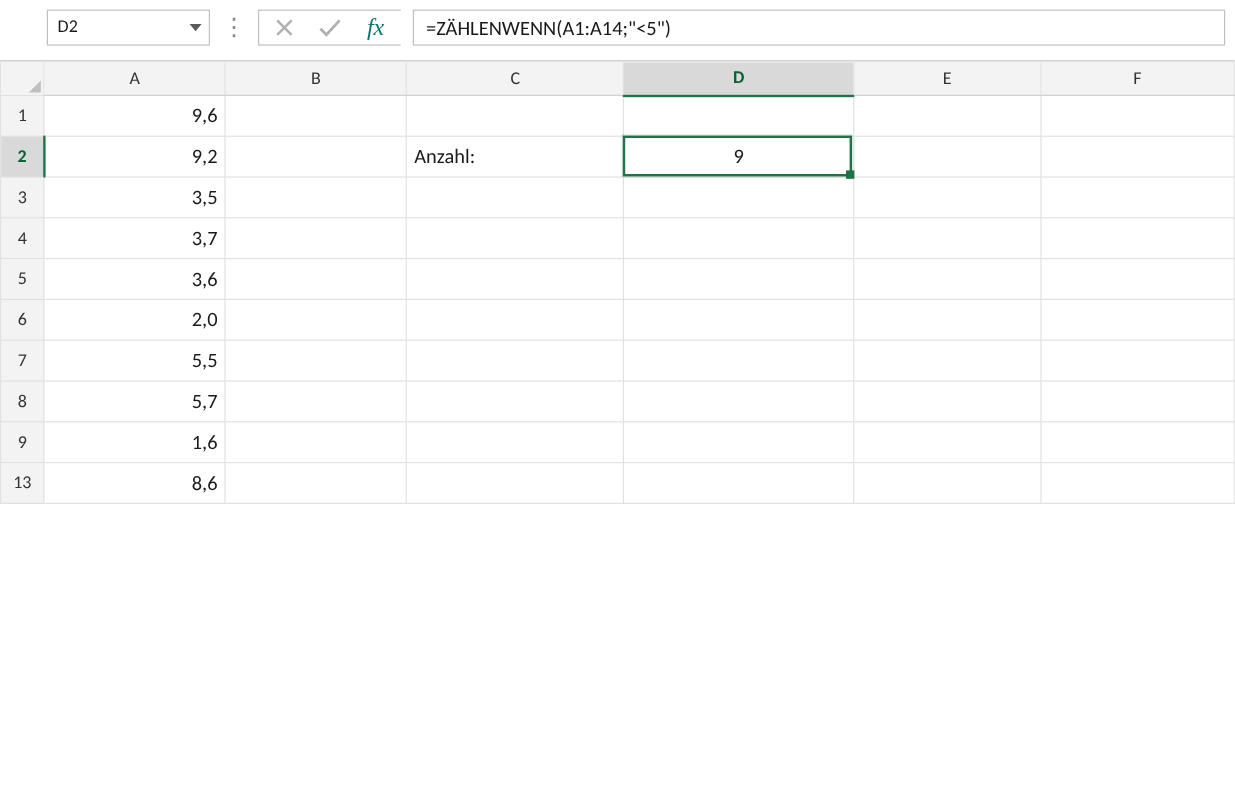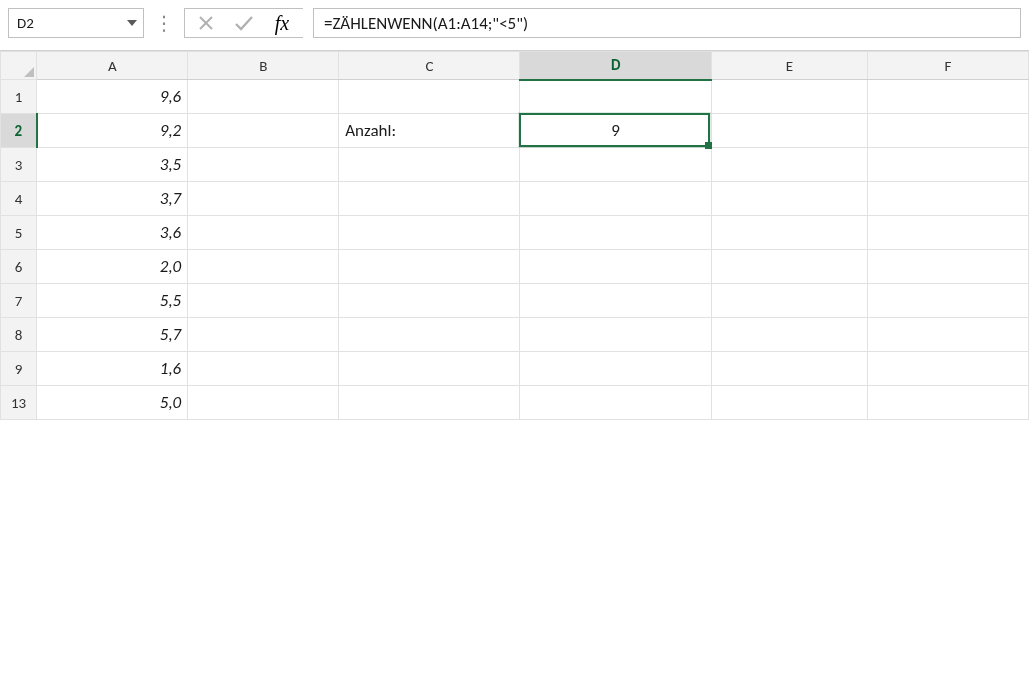--- a/index.html
+++ b/index.html
@@ -25,20 +25,21 @@
   .name-box {
     width: 136px;
     height: 30px;
     border: 1px solid #c0c0c0;
     background: #fff;
     display: flex;
     align-items: center;
     justify-content: space-between;
     padding: 0 6px 0 8px;
     font-size: 15px;
+    margin-left: 31px;
   }
   .name-box .caret {
     width: 0; height: 0;
     border-left: 5px solid transparent;
     border-right: 5px solid transparent;
     border-top: 6px solid #5a5a5a;
   }
   .sep-dots {
     color: #888;
     font-size: 20px;
@@ -54,21 +55,21 @@
     border-right: none;
     height: 30px;
   }
   .fb-btn {
     width: 34px; height: 26px;
     display: flex; align-items: center; justify-content: center;
     color: #a5a5a5;
     cursor: default;
   }
   .fb-btn svg { display:block; }
-  .fb-btn.fx { color: #000000; font-style: italic; font-family: "Times New Roman", serif; font-size: 20px; }
+  .fb-btn.fx { color: #0f766e; font-style: italic; font-family: "Times New Roman", serif; font-size: 20px; }
   .formula-input {
     flex: 1;
     height: 30px;
     border: 1px solid #c0c0c0;
     padding: 0 10px;
     display: flex;
     align-items: center;
     font-size: 17px;
     background: #fff;
     min-width: 0;
@@ -100,21 +101,21 @@
     width: 0; height: 0;
     border-right: 10px solid #bfbfbf;
     border-top: 10px solid transparent;
   }
   .grid td .cell {
     width: 100%; height: 100%;
     display: flex; align-items: center;
     padding: 0 6px;
     font-size: 17px;
   }
-  .grid td .cell.right { justify-content: flex-end; font-style: italic; }
+  .grid td .cell.right { justify-content: flex-end; }
   .grid td .cell.left  { justify-content: flex-start; }
   .grid td .cell.center{ justify-content: center; }
 
   
   th.row-head.active { background: #d9d9d9; color: #0a6332; font-weight: 600; border-right: 2px solid #217346;}
   th.col-head.active { background: #d9d9d9; color: #0a6332; font-weight: 600; border-bottom: 2px solid #217346;}
 
   
   .sel-overlay {
     position: absolute;
@@ -371,21 +372,21 @@
           <td>
             <div class="cell left"></div>
           </td>
           <td>
             <div class="cell left"></div>
           </td>
         </tr>
         <tr>
           <th class="row-head">13</th>
           <td>
-            <div class="cell right">5,0</div>
+            <div class="cell right">8,6</div>
           </td>
           <td>
             <div class="cell left"></div>
           </td>
           <td>
             <div class="cell left"></div>
           </td>
           <td>
             <div class="cell center"></div>
           </td>

